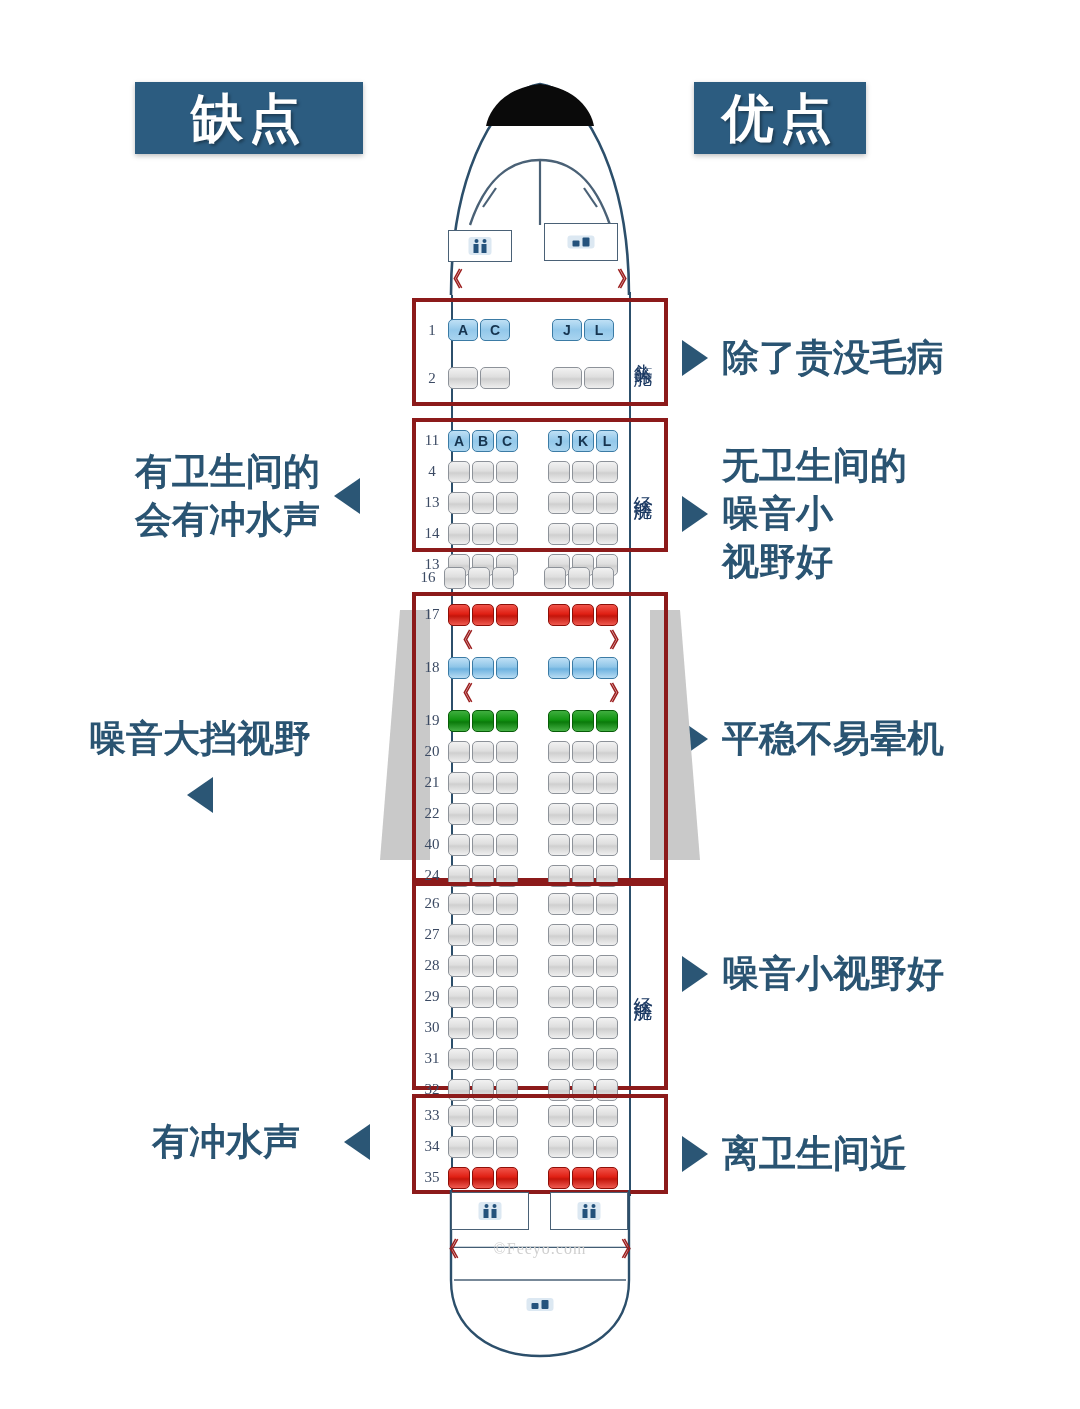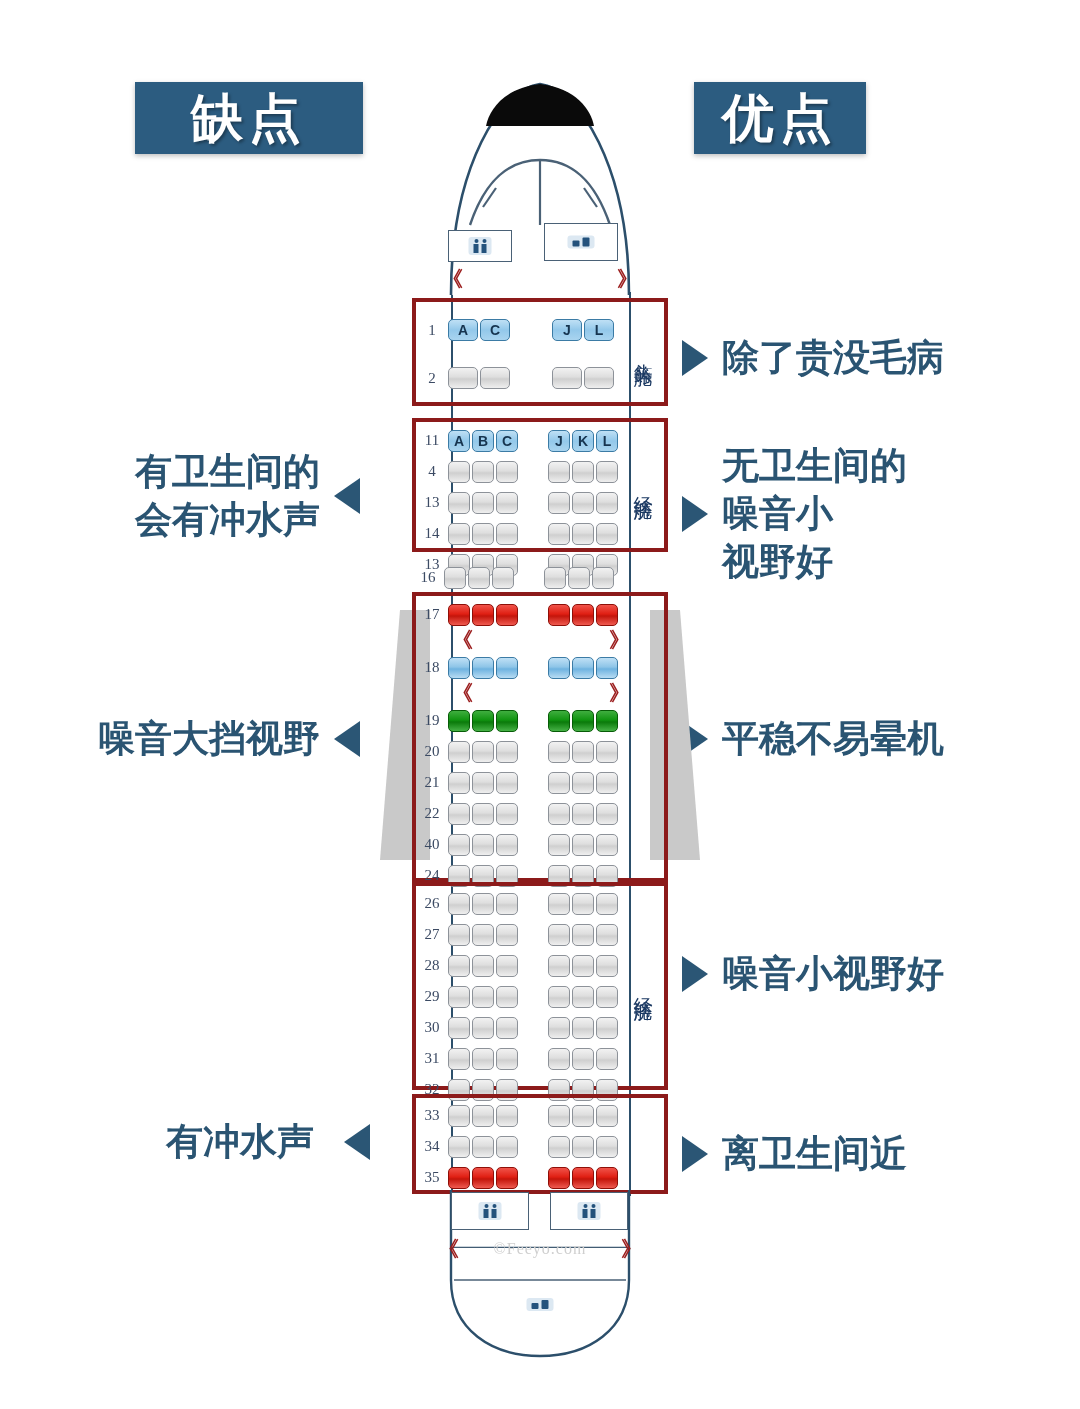--- a/index.html
+++ b/index.html
@@ -173,28 +173,28 @@
 <div class="badge" id="badge-right">优点</div>
 
 <div class="anno left" style="left:40px;top:448px;width:320px;justify-content:flex-end;">
   <div class="lines">
     <span>有卫生间的</span>
     <span>会有冲水声</span>
   </div>
   <span class="tri left-point"></span>
 </div>
 
-<div class="anno left" style="left:40px;top:715px;width:320px;justify-content:flex-end;">
+<div class="anno left" style="left:40px;top:715px;width:320px;justify-content:flex-end;flex-direction:column;">
   <div class="lines">
     <span>噪音大挡视野</span>
   </div>
   <span class="tri left-point"></span>
 </div>
 
-<div class="anno left" style="left:40px;top:1118px;width:330px;justify-content:flex-end;gap:30px;">
+<div class="anno left" style="left:40px;top:1118px;width:330px;justify-content:flex-end;gap:44px;">
   <div class="lines">
     <span>有冲水声</span>
   </div>
   <span class="tri left-point"></span>
 </div>
 
 <div class="anno right" style="left:682px;top:334px;">
   <span class="tri right-point"></span>
   <div class="lines">
     <span>除了贵没毛病</span>

